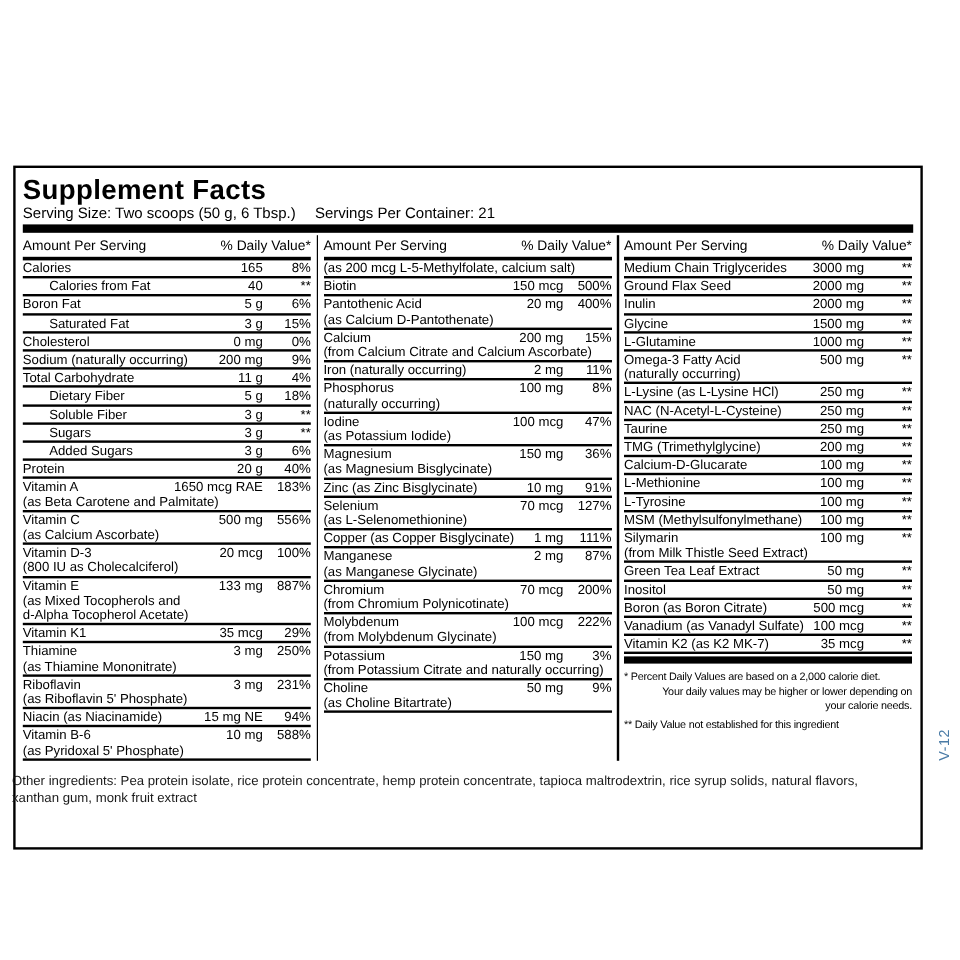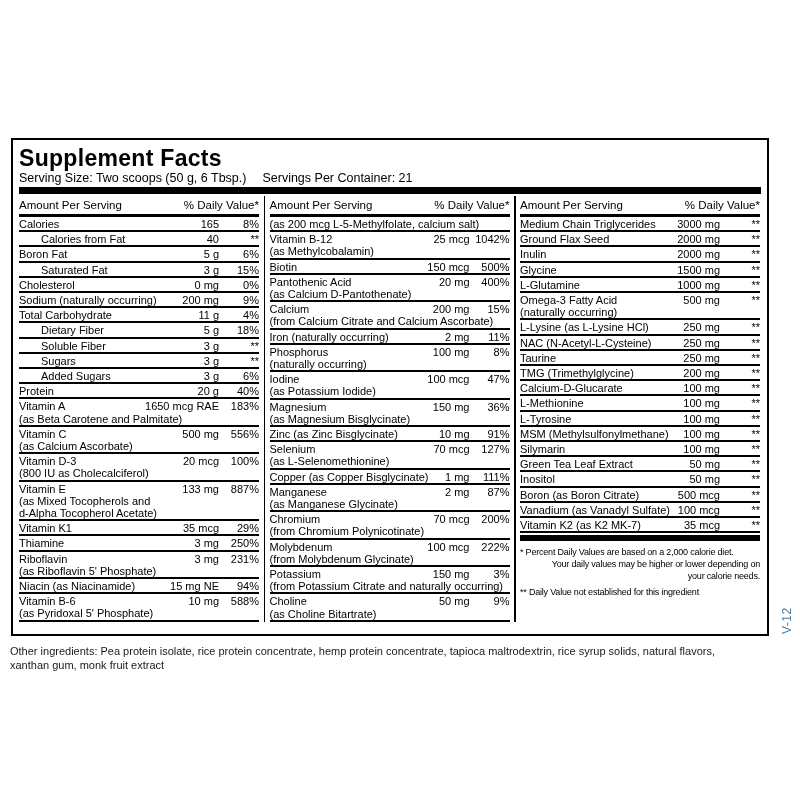--- a/index.html
+++ b/index.html
@@ -1,18 +1,18 @@
 <!DOCTYPE html>
 <html><head>
 <meta charset="utf-8">
 <style>
   html,body{margin:0;padding:0;}
   body{width:800px;height:800px;background:#ffffff;font-family:"Liberation Sans",sans-serif;color:#000;}
   .page{position:relative;width:800px;height:800px;overflow:hidden;}
-  .facts-box{position:absolute;left:11px;top:138px;width:758px;height:498px;border:2px solid #000;box-sizing:border-box;padding:6px 6px 0 6px;background:#fff;}
+  .facts-box{position:absolute;left:11px;top:138px;width:758px;height:570px;border:2px solid #000;box-sizing:border-box;padding:6px 6px 0 6px;background:#fff;}
   .title{font-size:23px;font-weight:bold;letter-spacing:0.3px;line-height:24px;white-space:nowrap;}
   .serving-row{display:flex;gap:16px;font-size:12.5px;line-height:13px;margin-top:2px;white-space:nowrap;}
   .thick-bar{height:7px;background:#000;margin-top:2px;}
   .cols{display:flex;margin-top:2px;align-items:stretch;}
   .col{width:240px;flex:none;}
   .vdiv{width:1.5px;background:#000;margin:0 4.5px;flex:none;}
   .hdr-row{display:flex;font-size:11.5px;line-height:13px;padding:3px 0 2px 0;border-bottom:3px solid #000;white-space:nowrap;}
   .h-dv{margin-left:auto;}
   .row{border-bottom:2px solid #000;padding:1px 0 0 0;font-size:11px;line-height:12.2px;}
   .row .main{display:flex;white-space:nowrap;}
@@ -170,20 +170,21 @@
               <span class="amt">35 mcg</span>
               <span class="pct">29%</span>
             </div>
           </div>
           <div class="row">
             <div class="main">
               <span class="nm">Thiamine</span>
               <span class="amt">3 mg</span>
               <span class="pct">250%</span>
             </div>
+            <div class="sub">(as Thiamine Mononitrate)</div>
           </div>
           <div class="row">
             <div class="main">
               <span class="nm">Riboflavin</span>
               <span class="amt">3 mg</span>
               <span class="pct">231%</span>
             </div>
             <div class="sub">(as Riboflavin 5' Phosphate)</div>
           </div>
           <div class="row">
@@ -206,28 +207,20 @@
       <div class="col" id="col-1">
           <div class="hdr-row">
             <span class="h-amt">Amount Per Serving</span>
             <span class="h-dv">% Daily Value*</span>
           </div>
           <div class="row">
             <div class="sub">(as 200 mcg L-5-Methylfolate, calcium salt)</div>
           </div>
           <div class="row">
             <div class="main">
-              <span class="nm">Vitamin B-12</span>
-              <span class="amt">25 mcg</span>
-              <span class="pct">1042%</span>
-            </div>
-            <div class="sub">(as Methylcobalamin)</div>
-          </div>
-          <div class="row">
-            <div class="main">
               <span class="nm">Biotin</span>
               <span class="amt">150 mcg</span>
               <span class="pct">500%</span>
             </div>
           </div>
           <div class="row">
             <div class="main">
               <span class="nm">Pantothenic Acid</span>
               <span class="amt">20 mg</span>
               <span class="pct">400%</span>
@@ -440,20 +433,21 @@
               <span class="amt">100 mg</span>
               <span class="pct">**</span>
             </div>
           </div>
           <div class="row">
             <div class="main">
               <span class="nm">Silymarin</span>
               <span class="amt">100 mg</span>
               <span class="pct">**</span>
             </div>
+            <div class="sub">(from Milk Thistle Seed Extract)</div>
           </div>
           <div class="row">
             <div class="main">
               <span class="nm">Green Tea Leaf Extract</span>
               <span class="amt">50 mg</span>
               <span class="pct">**</span>
             </div>
           </div>
           <div class="row">
             <div class="main">

